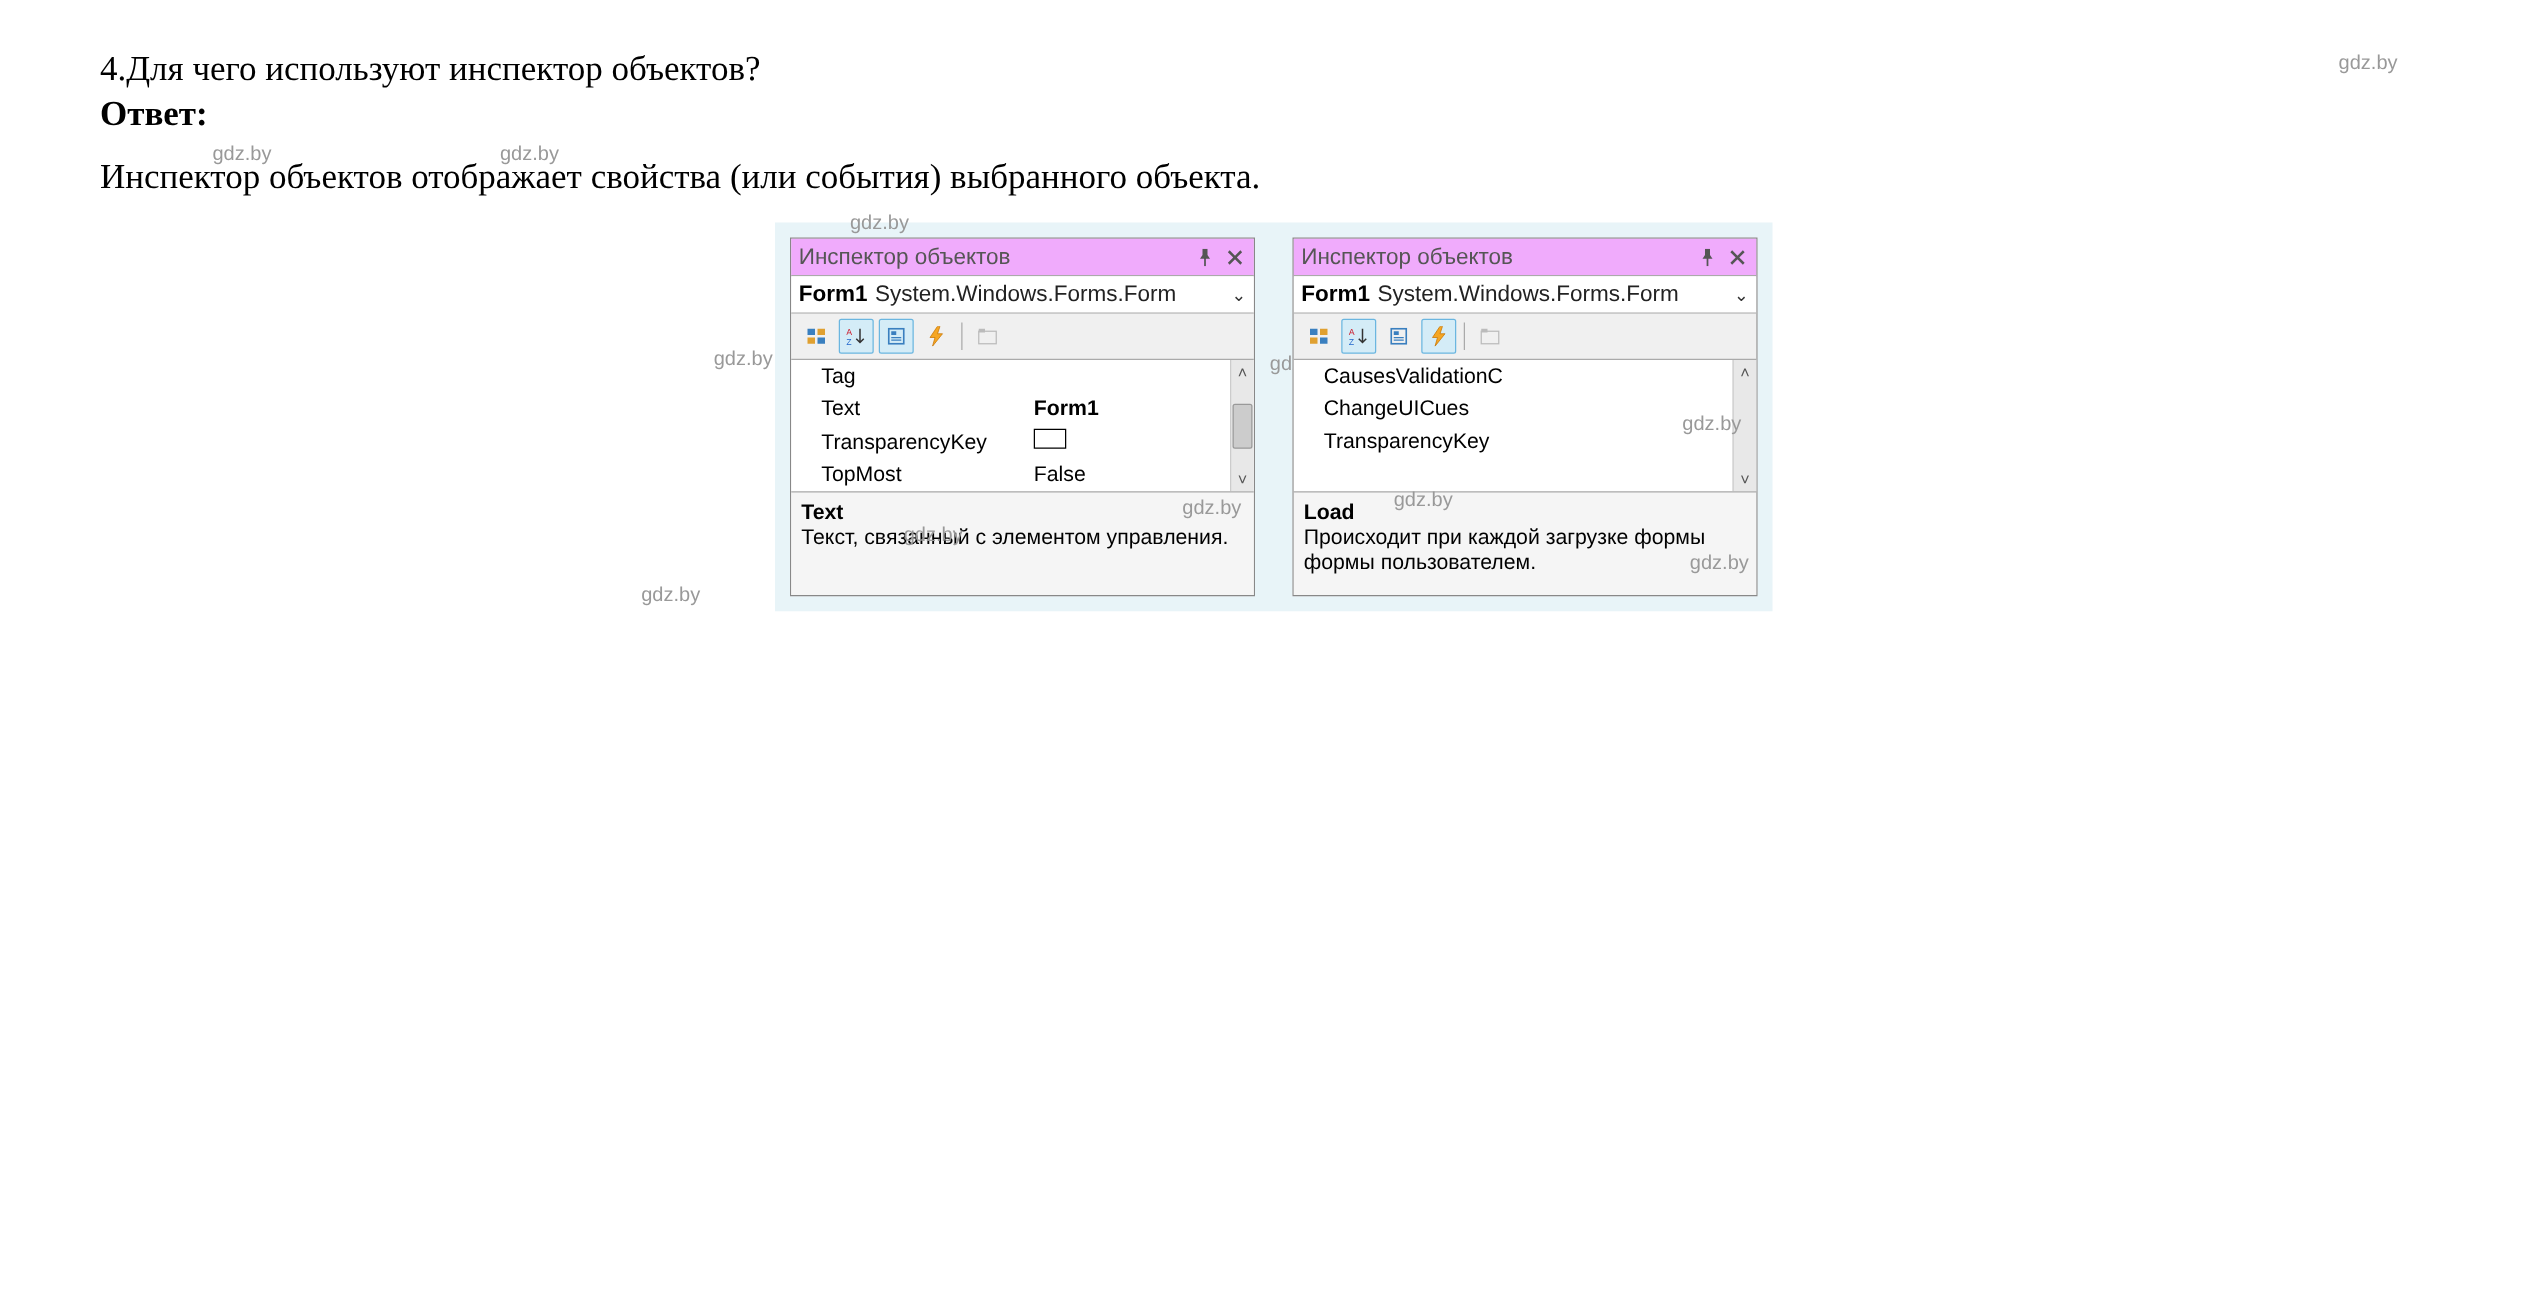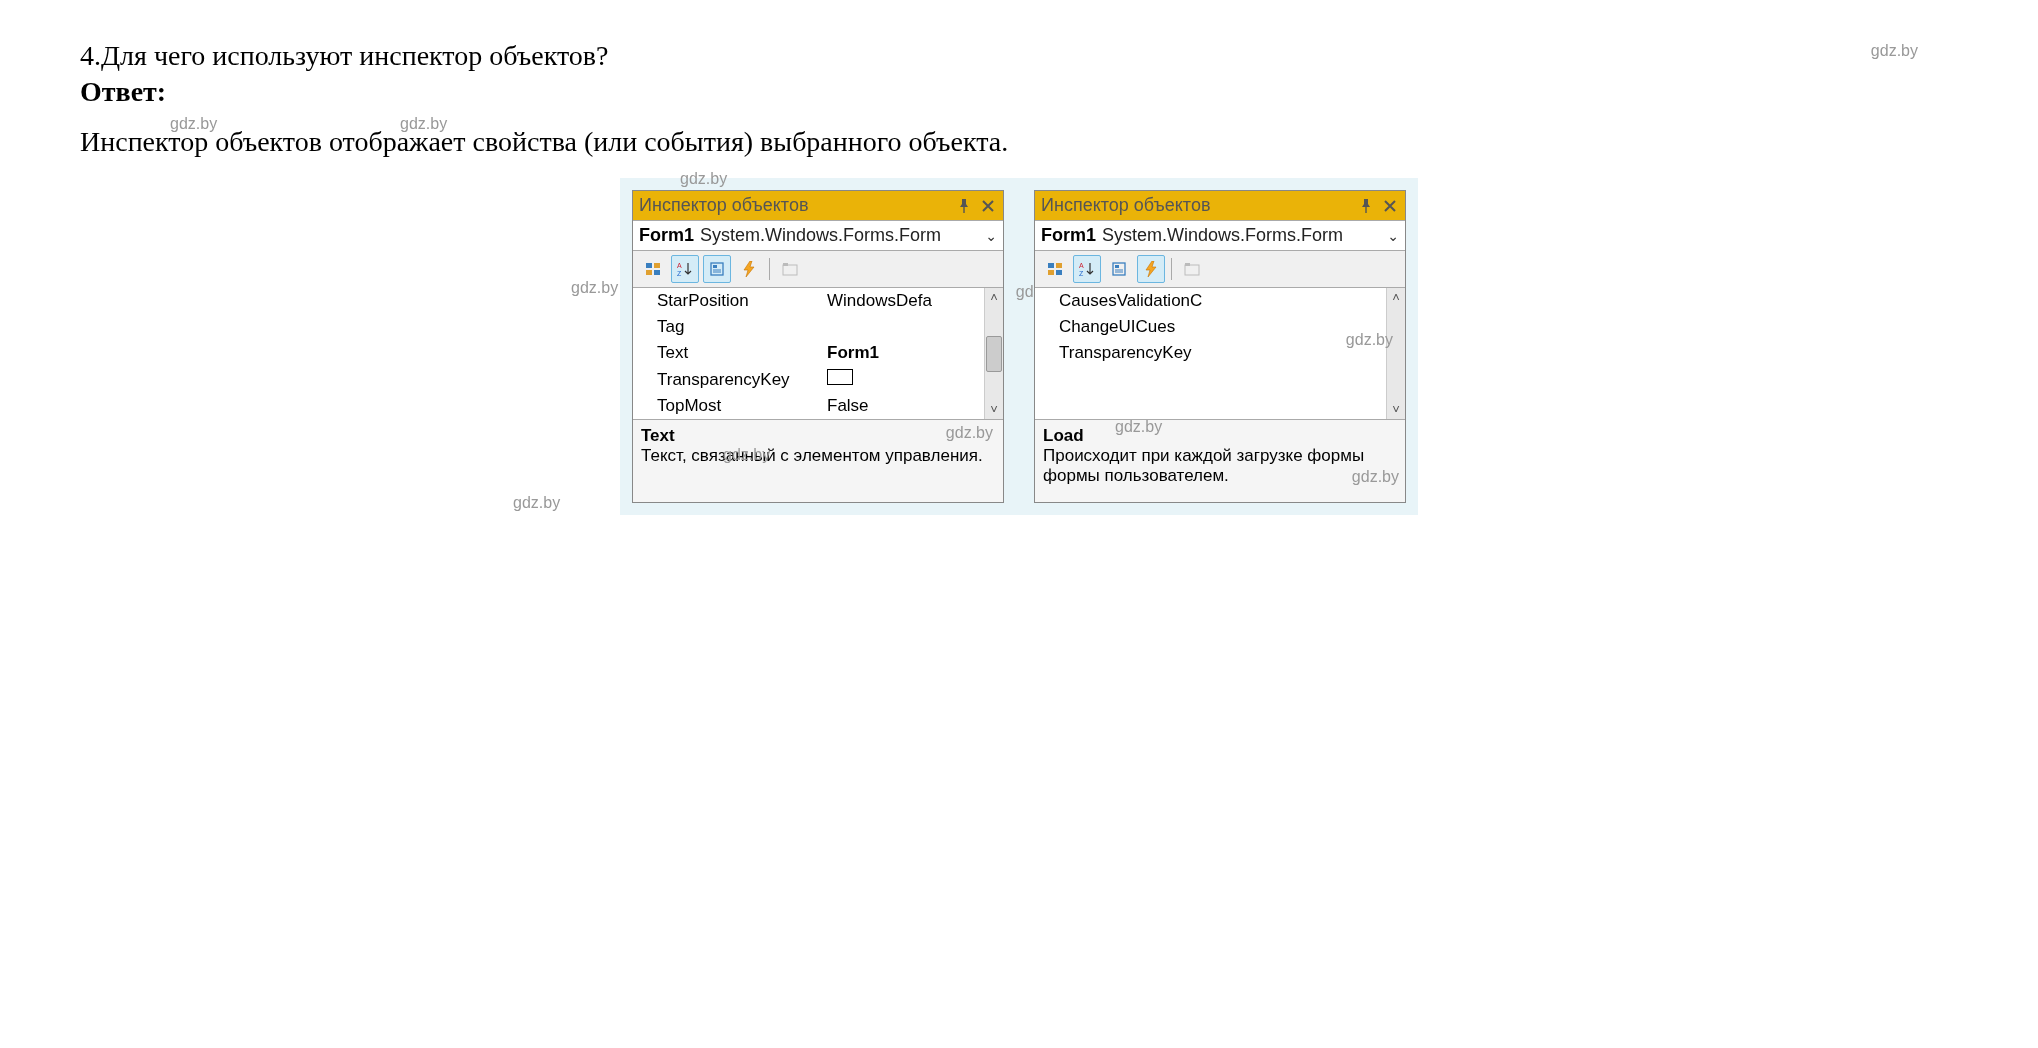--- a/index.html
+++ b/index.html
@@ -43,21 +43,21 @@
     width: 370px;
     font-family: Arial, sans-serif;
     font-size: 18px;
     display: flex;
     flex-direction: column;
   }
   .inspector-header {
     display: flex;
     align-items: center;
     padding: 4px 6px;
-    background: #eab308;
+    background: #f0abfc;
     border-bottom: 1px solid #aaa;
     color: #555;
   }
   .inspector-title {
     flex: 1;
   }
   .hdr-icon {
     width: 18px;
     height: 18px;
     margin-left: 6px;
@@ -251,24 +251,20 @@
         <svg width="16" height="14" viewBox="0 0 16 14">
             <rect x="1" y="3" width="14" height="10" fill="none" stroke="#888"></rect>
             <rect x="1" y="1" width="5" height="3" fill="#888"></rect>
           </svg>
       </div>
     </div>
 
     <div class="grid-area">
       <div class="grid-body">
         <div class="prop-row">
-          <span class="prop-name">StarPosition</span>
-          <span class="prop-value">WindowsDefa</span>
-        </div>
-        <div class="prop-row">
           <span class="prop-name">Tag</span>
           <span class="prop-value"></span>
         </div>
         <div class="prop-row">
           <span class="prop-name">Text</span>
           <span class="prop-value bold">Form1</span>
         </div>
         <div class="prop-row">
           <span class="prop-name">TransparencyKey</span>
           <span class="prop-value"><span class="color-box"></span></span>

